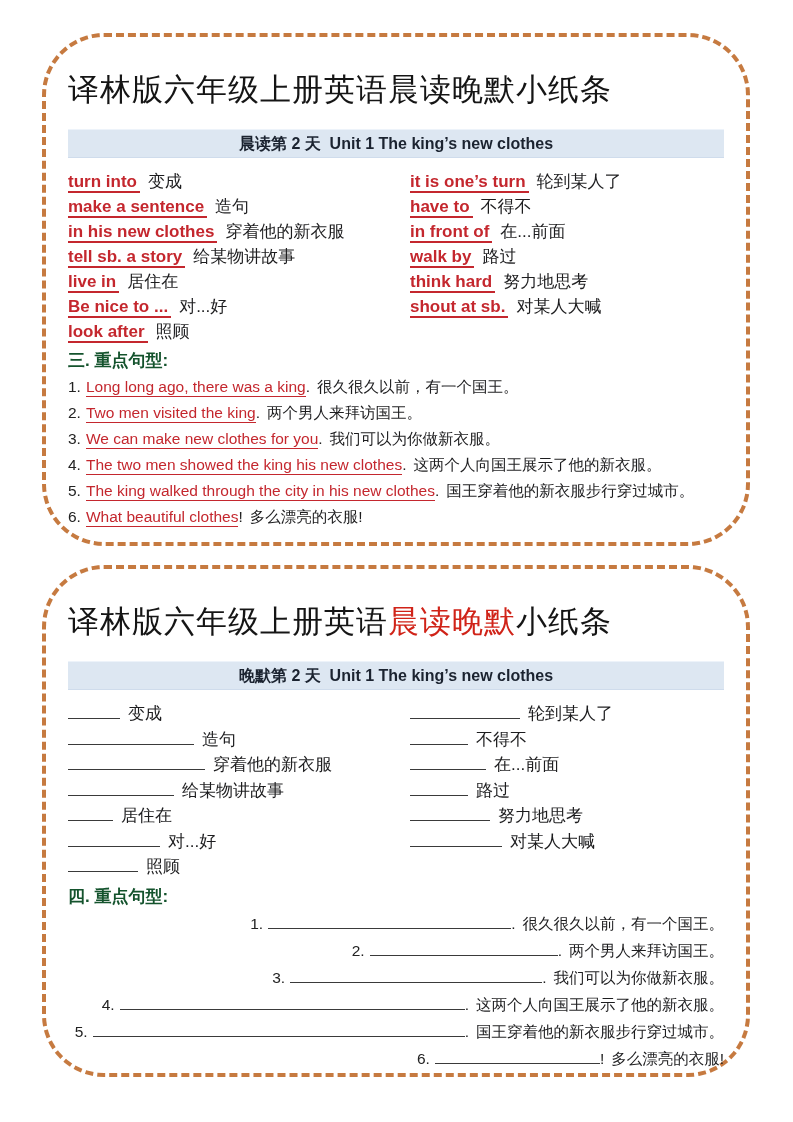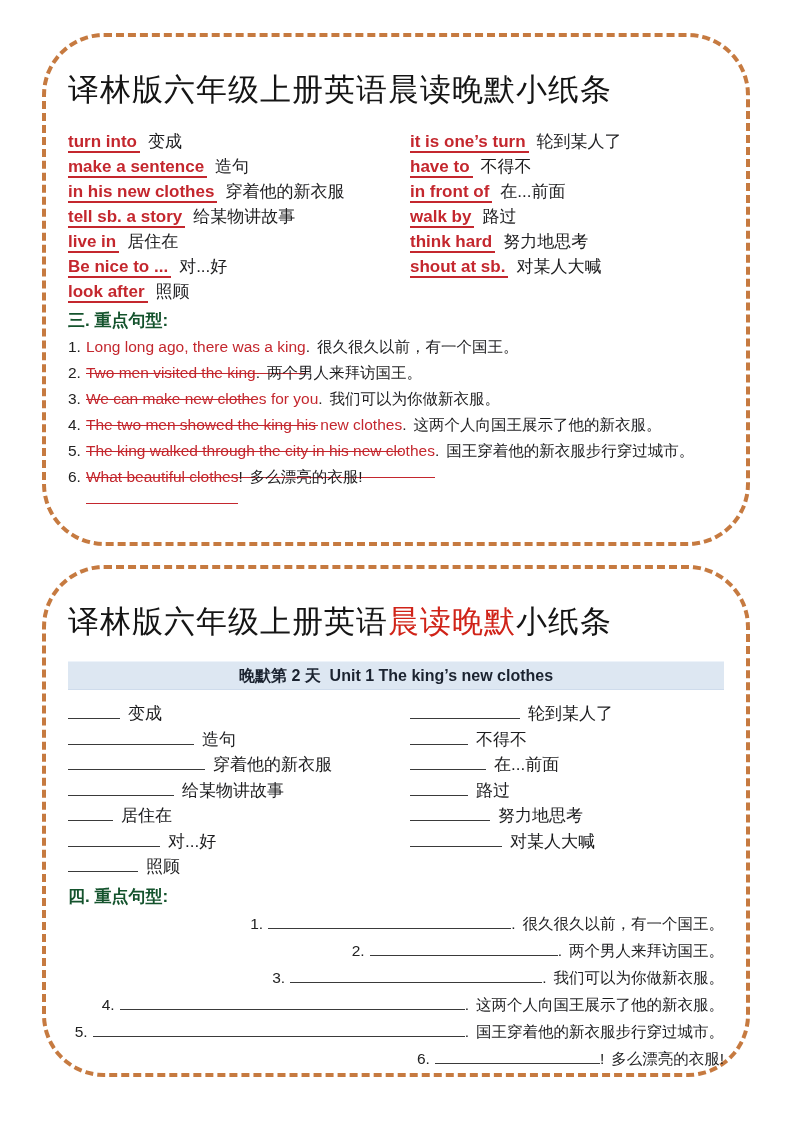--- a/index.html
+++ b/index.html
@@ -30,38 +30,39 @@
   .vcol-right{flex:1;}
   .vrow{height:25px;line-height:25px;white-space:nowrap;font-size:17px;}
   .en{
     color:#c4272e;font-weight:bold;
     border-bottom:2px solid #c4272e;padding:0 3px 0 0;
   }
   .zh{color:#1d1d1f;margin-left:8px;}
   .sec-title{font-weight:bold;font-size:17px;color:#14532d;height:27px;line-height:27px;margin-top:3px;}
   .srow{height:26px;line-height:26px;white-space:nowrap;font-size:15.5px;}
   .snum{color:#222;margin-right:5px;}
-  .sen{color:#c4272e;border-bottom:1.5px solid #c4272e;padding-bottom:18px;}
+  .sen{color:#c4272e;border-bottom:1.5px solid #c4272e;padding-bottom:1px;}
   .spunct{color:#222;}
   .szh{color:#1d1d1f;margin-left:7px;}
   .brow{height:25.5px;line-height:25.5px;white-space:nowrap;font-size:17px;}
   .blank{
     display:inline-block;vertical-align:baseline;
     border-bottom:1.8px solid #3a3a3a;height:16px;
   }
   .b2row{height:27px;line-height:27px;white-space:nowrap;font-size:15.5px;text-align:right;}
 </style>
 </head>
 <body>
 
 <div class="card" id="card1">
   <div class="card-inner">
 
     <div class="card-title">译林版六年级上册英语晨读晚默小纸条</div>
 
+    <div class="unit-bar">晨读第 2 天  Unit 1 The king’s new clothes</div>
 
     <div class="vocab">
       <div class="vcol-left">
         <div class="vrow"><span class="en">turn into</span><span class="zh">变成</span></div>
         <div class="vrow"><span class="en">make a sentence</span><span class="zh">造句</span></div>
         <div class="vrow"><span class="en">in his new clothes</span><span class="zh">穿着他的新衣服</span></div>
         <div class="vrow"><span class="en">tell sb. a story</span><span class="zh">给某物讲故事</span></div>
         <div class="vrow"><span class="en">live in</span><span class="zh">居住在</span></div>
         <div class="vrow"><span class="en">Be nice to ...</span><span class="zh">对...好</span></div>
         <div class="vrow"><span class="en">look after</span><span class="zh">照顾</span></div>

